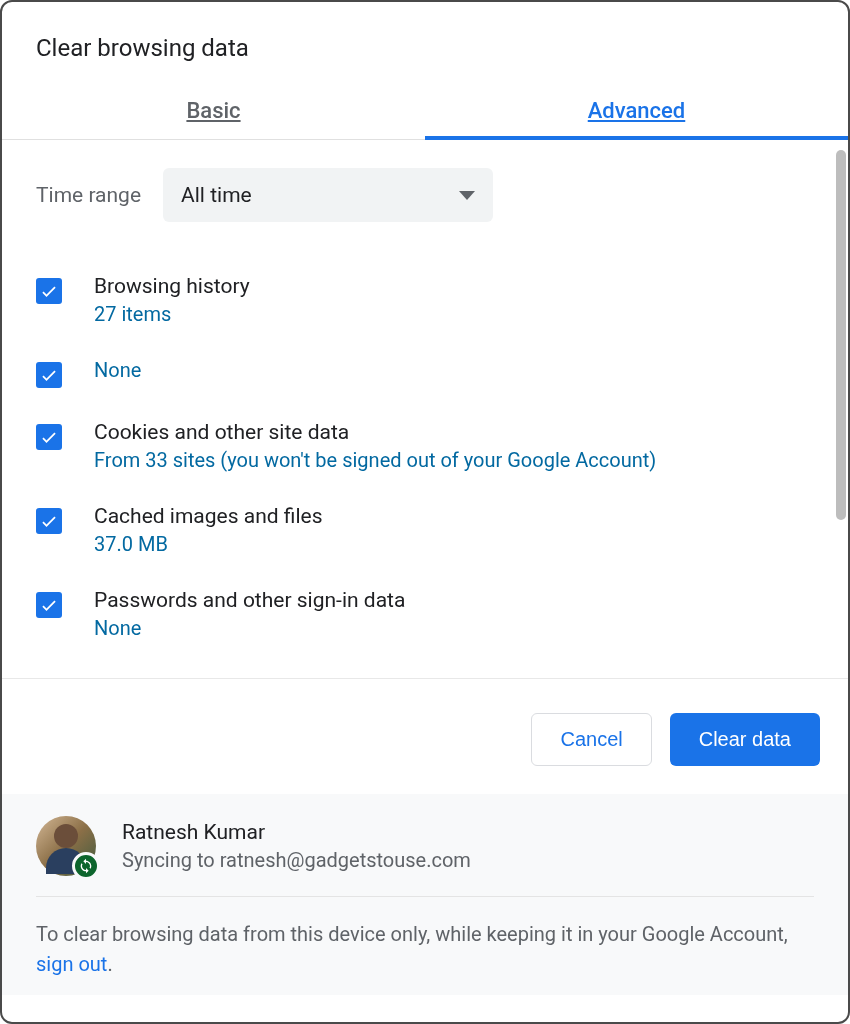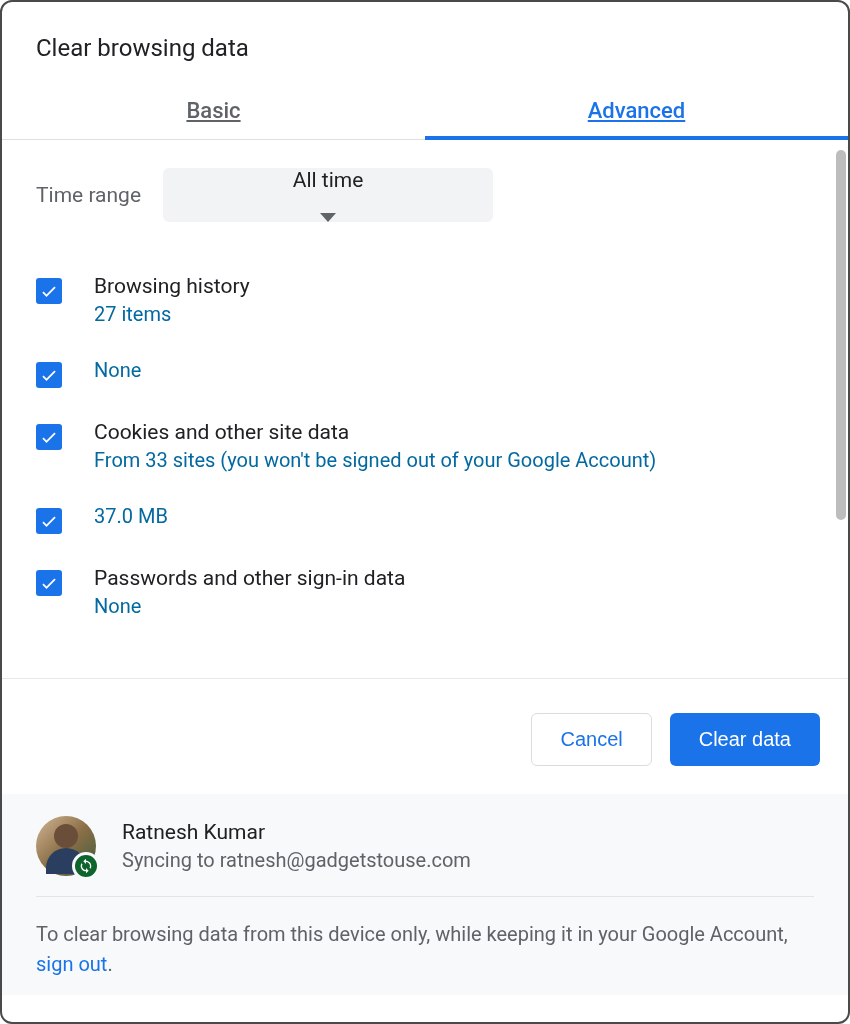--- a/index.html
+++ b/index.html
@@ -74,21 +74,20 @@
       align-items: center;
       justify-content: space-between;
       background: #f1f3f4;
       border-radius: 6px;
       padding: 0 18px;
       height: 54px;
       width: 330px;
       font-size: 21px;
       color: #202124;
       cursor: pointer;
-      flex-direction: column;
     }
     .chevron {
       width: 0; height: 0;
       border-left: 8px solid transparent;
       border-right: 8px solid transparent;
       border-top: 9px solid #5f6368;
     }
     .options {
       padding: 18px 34px 0 34px;
     }
@@ -264,20 +263,21 @@
       </div>
     </div>
 
     <div class="option">
       <div class="checkbox">
         <svg viewBox="0 0 24 24">
             <path fill="#fff" d="M9 16.2l-3.5-3.5L4 14.2 9 19.2 20 8.2l-1.5-1.5z"></path>
           </svg>
       </div>
       <div class="option-text">
+        <div class="option-title">Cached images and files</div>
         <div class="option-sub">37.0 MB</div>
       </div>
     </div>
 
     <div class="option">
       <div class="checkbox">
         <svg viewBox="0 0 24 24">
             <path fill="#fff" d="M9 16.2l-3.5-3.5L4 14.2 9 19.2 20 8.2l-1.5-1.5z"></path>
           </svg>
       </div>

